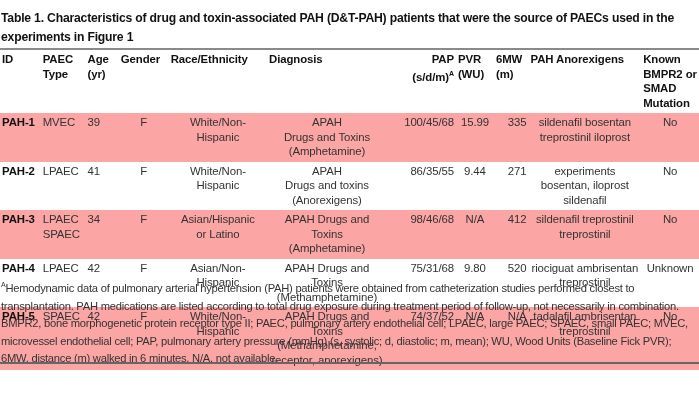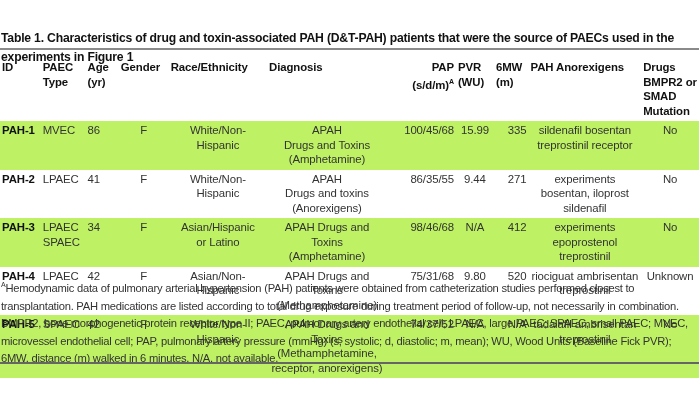--- a/index.html
+++ b/index.html
@@ -1,30 +1,30 @@
 <!DOCTYPE html>
 <html><head>
 <meta charset="utf-8">
 <style>
   html, body { margin: 0; padding: 0; background: #ffffff; }
   body { width: 699px; height: 416px; overflow: hidden; position: relative;
          font-family: "Liberation Sans", sans-serif; color: #222; }
   .caption { position: absolute; left: 1px; top: 9px; width: 696px;
              font-family: "Liberation Sans", sans-serif; font-weight: bold;
-             font-size: 12.2px; line-height: 19px; color: #111; letter-spacing: -0.2px; margin-top: 20px; }
+             font-size: 12.2px; line-height: 19px; color: #111; letter-spacing: -0.2px; }
   .rule-top { position: absolute; left: 0; top: 48px; width: 699px; height: 2px; background: #8a8a8a; }
-  table { position: absolute; left: 0; top: 60px; width: 699px; border-collapse: collapse;
+  table { position: absolute; left: 0; top: 52px; width: 699px; border-collapse: collapse;
           font-size: 11.4px; line-height: 14.5px; letter-spacing: -0.1px; }
   th { font-weight: bold; color: #111; vertical-align: top; padding: 0 2px 3px 2px; text-align: left; }
   th.left { text-align: left; }
   td { vertical-align: top; padding: 2px 2px 3px 2px; text-align: center; color: #333; }
   td.id { text-align: left; font-weight: bold; color: #111; }
   td.left { text-align: left; }
   td.right { text-align: right; }
-  tr.gray td { background: #bef264; }
+  tr.gray td { background: #fca5a5; }
   tr.hdr { height: 31px; }
   .multi span { display: block; }
   .footnote { position: absolute; left: 1px; top: 280px; width: 697px; font-size: 11.2px;
               line-height: 17.5px; color: #333; letter-spacing: -0.25px; }
   .footnote sup { font-size: 7px; vertical-align: top; line-height: 9px; }
   .rule-bottom { position: absolute; left: 0; top: 362px; width: 699px; height: 2px; background: #666; }
 </style>
 </head>
 <body>
 
@@ -63,48 +63,48 @@
       <th class="multi">
           <span>PVR</span>
           <span>(WU)</span>
         </th>
       <th class="multi">
           <span>6MW</span>
           <span>(m)</span>
         </th>
       <th><span>PAH Anorexigens</span></th>
       <th class="multi">
-          <span>Drugs BMPR2 or</span>
+          <span>Known BMPR2 or</span>
           <span>SMAD Mutation</span>
         </th>
     </tr>
   </thead>
   <tbody>
     <tr class="gray">
       <td class="id">PAH-1</td>
       <td class="left multi">
           <span>MVEC</span>
         </td>
-      <td class="left">86</td>
+      <td class="left">39</td>
       <td>F</td>
       <td class="multi">
           <span>White/Non-</span>
           <span>Hispanic</span>
         </td>
       <td class="multi">
           <span>APAH</span>
           <span>Drugs and Toxins</span>
           <span>(Amphetamine)</span>
         </td>
       <td class="right">100/45/68</td>
       <td>15.99</td>
       <td class="right">335</td>
       <td class="multi">
           <span>sildenafil bosentan</span>
-          <span>treprostinil receptor</span>
+          <span>treprostinil iloprost</span>
         </td>
       <td>No</td>
     </tr>
     <tr>
       <td class="id">PAH-2</td>
       <td class="left multi">
           <span>LPAEC</span>
         </td>
       <td class="left">41</td>
       <td>F</td>
@@ -140,21 +140,21 @@
           <span>or Latino</span>
         </td>
       <td class="multi">
           <span>APAH Drugs and Toxins</span>
           <span>(Amphetamine)</span>
         </td>
       <td class="right">98/46/68</td>
       <td>N/A</td>
       <td class="right">412</td>
       <td class="multi">
-          <span>experiments epoprostenol</span>
+          <span>sildenafil treprostinil</span>
           <span>treprostinil</span>
         </td>
       <td>No</td>
     </tr>
     <tr>
       <td class="id">PAH-4</td>
       <td class="left multi">
           <span>LPAEC</span>
         </td>
       <td class="left">42</td>

